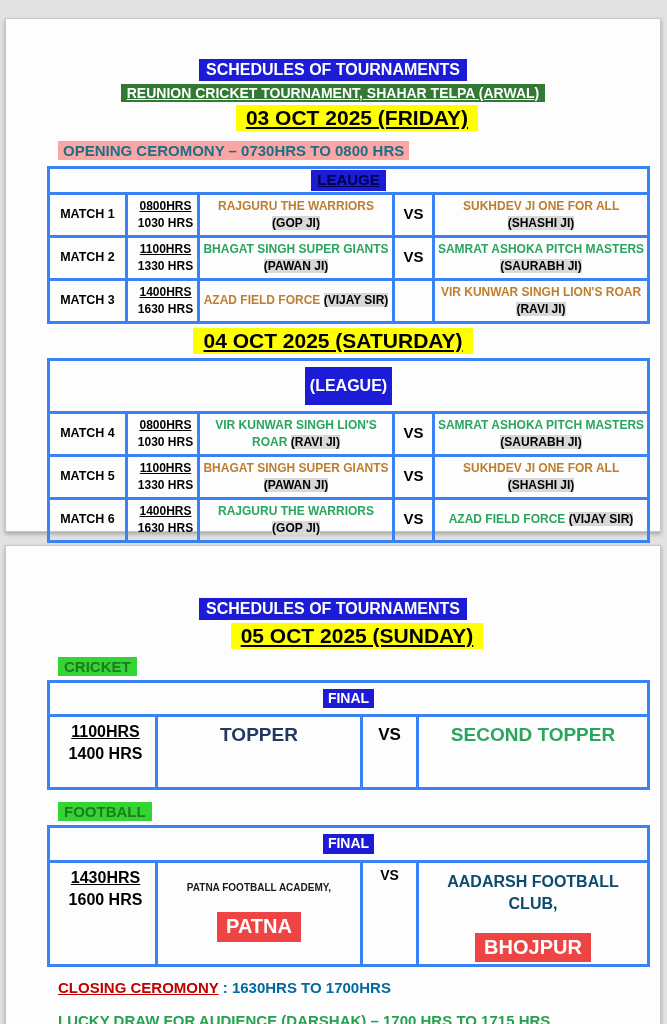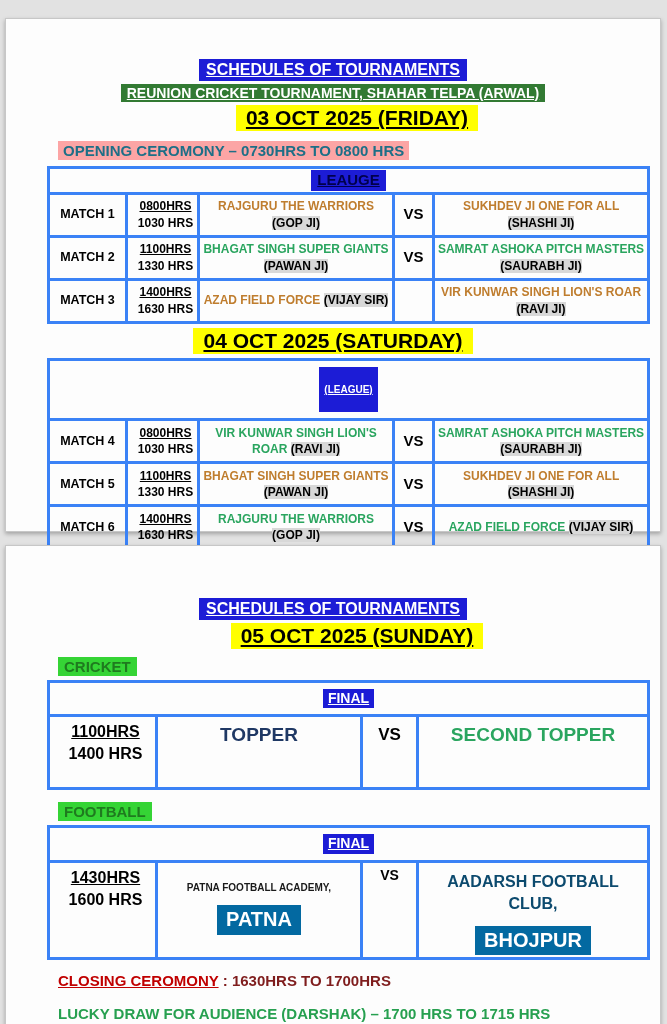--- a/index.html
+++ b/index.html
@@ -11,21 +11,21 @@
   }
   .card{
     position:absolute;left:5px;width:656px;
     background:#fdfdfd;border:1px solid #c7c7c7;
     box-shadow:0 2px 4px rgba(0,0,0,.28);
     box-sizing:border-box;
   }
   #card1{top:18px;height:514px;}
   #card2{top:545px;height:500px;}
   .center{text-align:center;}
-  .hl-blue{background:#1c1cd6;color:#fff;text-decoration:underline;padding:2px 7px;display:inline-block;}
+  .hl-blue{background:#1c1cd6;color:#fff;padding:2px 7px;display:inline-block;}
   .hl-blue-dark{background:#1c1cd6;color:#00004d;text-decoration:underline;padding:0 6px;display:inline-block;}
   .hl-green-dark{background:#327a33;color:#fff;text-decoration:underline;padding:1px 6px;display:inline-block;font-size:14px;}
   .hl-yellow{background:#ffff00;color:#000;text-decoration:underline;padding:1px 10px;display:inline-block;font-size:21px;}
   .hl-cyan{background:#fca5a5;color:#1d6f87;padding:1px 5px;display:inline-block;font-size:15px;}
   .hl-bgreen{background:#35d435;color:#1f7a1f;padding:1px 6px;display:inline-block;font-size:15px;}
   .title{font-size:16px;margin-top:40px;}
   .subtitle{font-size:14px;margin-top:3px;}
   .dateline{margin-top:3px;margin-left:48px;}
   .opening{margin:10px 0 6px 52px;}
   .label-line{margin:8px 0 4px 52px;}
@@ -45,24 +45,24 @@
   
   .ftable td{vertical-align:top;}
   .ftable .c-time{font-size:16px;padding-top:4px;}
   .ftable .frow td{height:62px;}
   .team-topper{color:#1f3864;font-size:19px;padding-top:5px;}
   .team-second{color:#2aa55f;font-size:19px;padding-top:5px;}
   .fvs-big{font-size:17px;padding-top:6px;}
   .fvs-small{font-size:14px;padding-top:3px;}
   .acad{font-size:10px;color:#1a1a1a;display:block;margin-top:16px;}
   .club{font-size:16px;color:#0c4a6e;display:block;margin-top:6px;}
-  .place{background:#0369a1;color:#fff;font-size:20px;display:inline-block;padding:1px 9px;margin-top:11px;}
+  .place{background:#ef4444;color:#fff;font-size:20px;display:inline-block;padding:1px 9px;margin-top:18px;}
   .closing-line{margin:12px 0 0 52px;font-size:15px;}
   .closing-red{color:#c00000;text-decoration:underline;}
-  .closing-green{color:#7f1d1d;}
+  .closing-green{color:#0369a1;}
   .lucky-line{margin:16px 0 0 52px;font-size:15px;color:#27a050;}
 </style>
 </head>
 <body>
 
 <div class="card" id="card1">
   <div class="center title">
     <span class="hl-blue">SCHEDULES OF TOURNAMENTS</span>
   </div>
   <div class="center subtitle">
@@ -145,21 +145,21 @@
   <table style="margin-top:4px">
     <colgroup>
         <col style="width:78px">
         <col style="width:72px">
         <col style="width:195px">
         <col style="width:40px">
         <col style="width:215px">
       </colgroup>
     <tbody>
         <tr class="thead2">
-      <td colspan="5"><span class="hl-blue" style="font-size:10px;padding:16px 5px">(LEAGUE)</span></td>
+      <td colspan="5"><span class="hl-blue" style="font-size:16px;padding:8px 5px">(LEAGUE)</span></td>
     </tr>
     <tr class="matchrow row-green">
       <td class="c-match">MATCH 4</td>
       <td class="c-time">
         <span class="t1">0800HRS</span>
         <span class="t2">1030 HRS</span>
       </td>
       <td class="c-team">
         <span class="tname">VIR KUNWAR SINGH LION'S ROAR</span>
         <span class="cap">(RAVI JI)</span>

